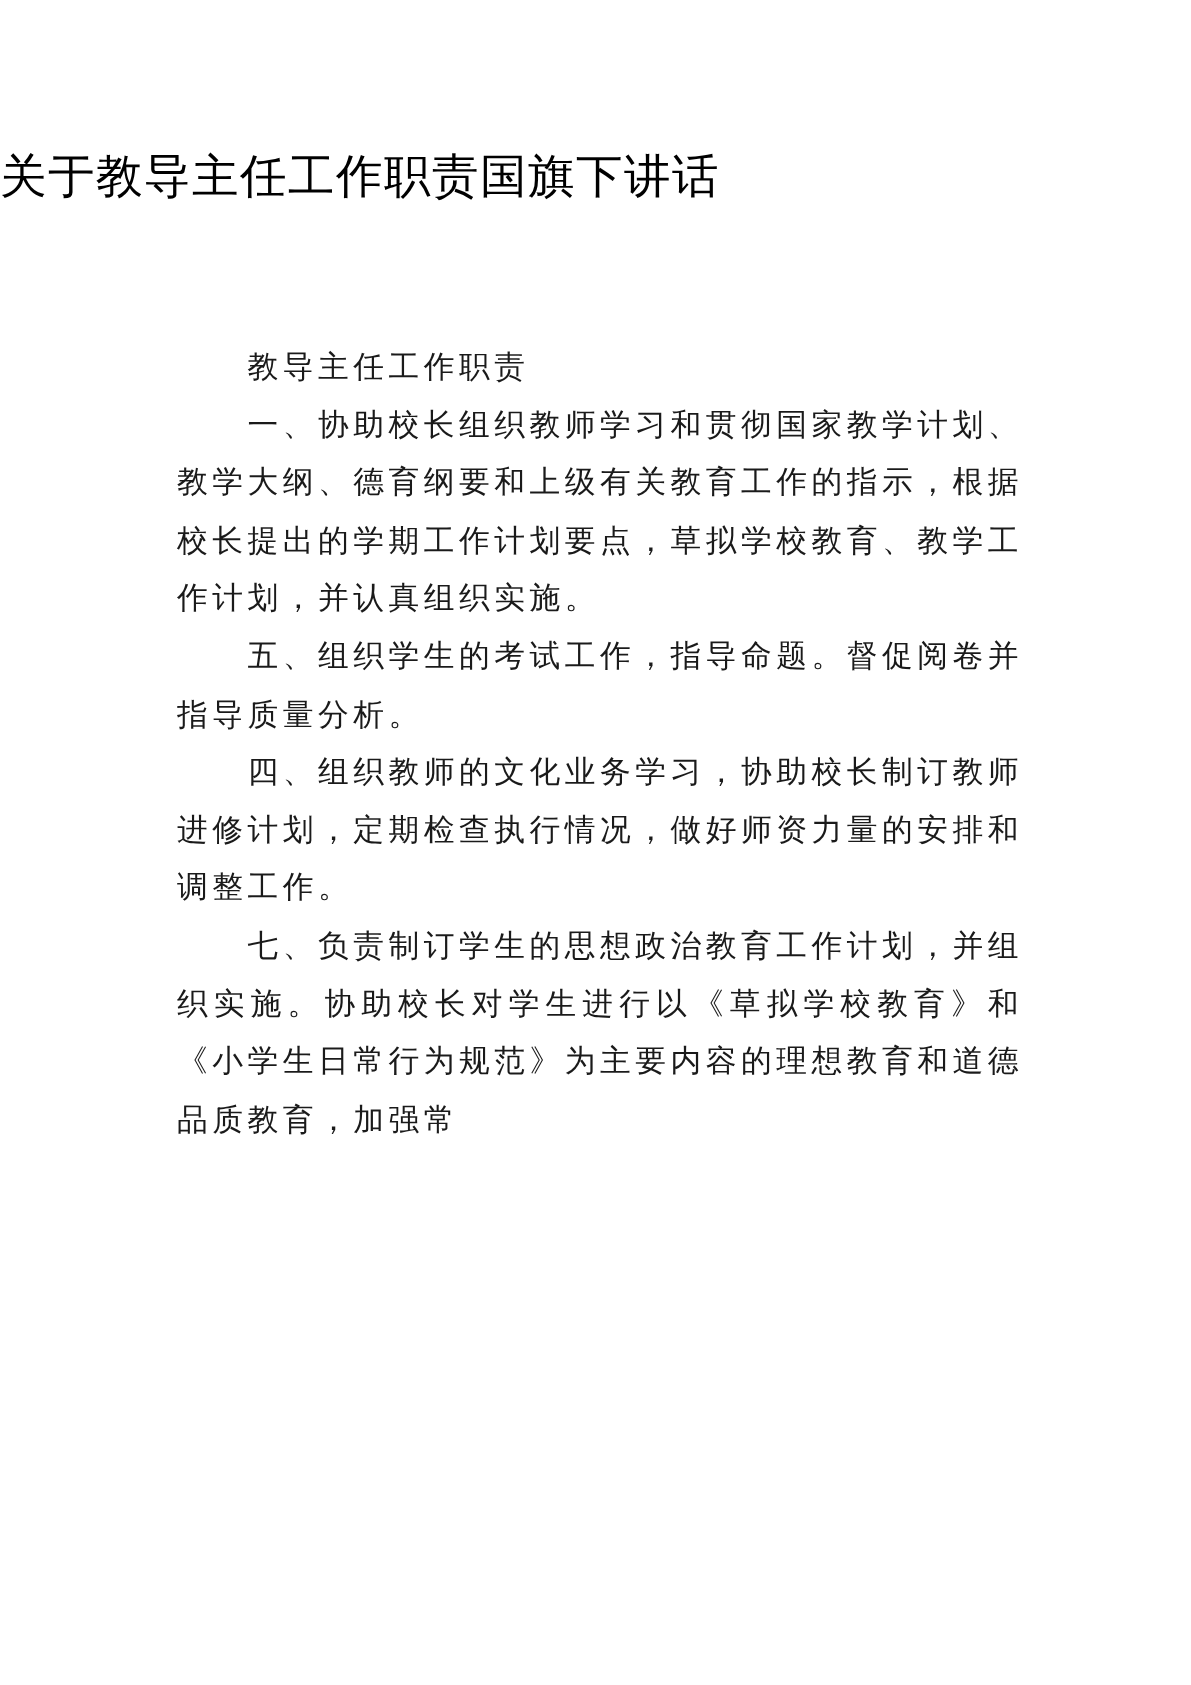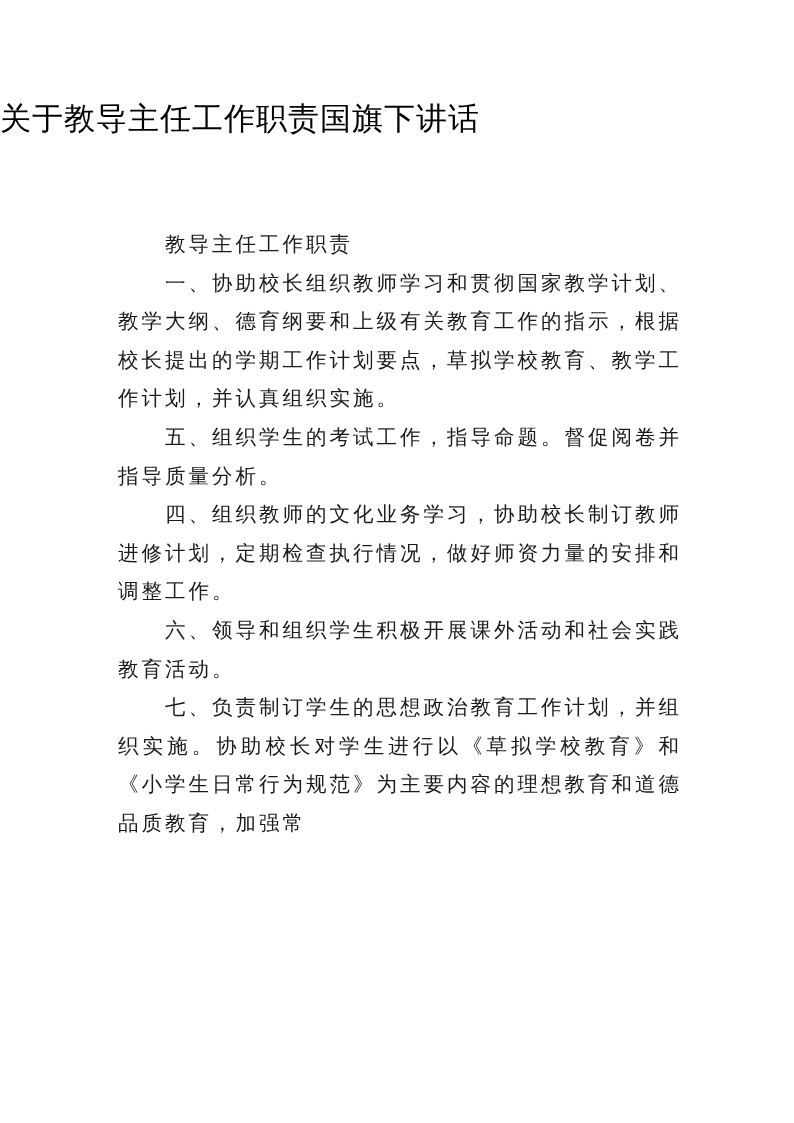--- a/index.html
+++ b/index.html
@@ -57,16 +57,15 @@
 <body>
 
 <div class="page">
   <h1 class="title">关于教导主任工作职责国旗下讲话</h1>
 
   <div class="body">
     <p>教导主任工作职责</p>
     <p>一、协助校长组织教师学习和贯彻国家教学计划、教学大纲、德育纲要和上级有关教育工作的指示，根据校长提出的学期工作计划要点，草拟学校教育、教学工作计划，并认真组织实施。</p>
     <p>五、组织学生的考试工作，指导命题。督促阅卷并指导质量分析。</p>
     <p>四、组织教师的文化业务学习，协助校长制订教师进修计划，定期检查执行情况，做好师资力量的安排和调整工作。</p>
-    <p>六、领导和组织学生积极开展课外活动和社会实践教育活动。</p>
     <p>七、负责制订学生的思想政治教育工作计划，并组织实施。协助校长对学生进行以《草拟学校教育》和《小学生日常行为规范》为主要内容的理想教育和道德品质教育，加强常</p>
   </div>
 </div>
 
 </body></html>

